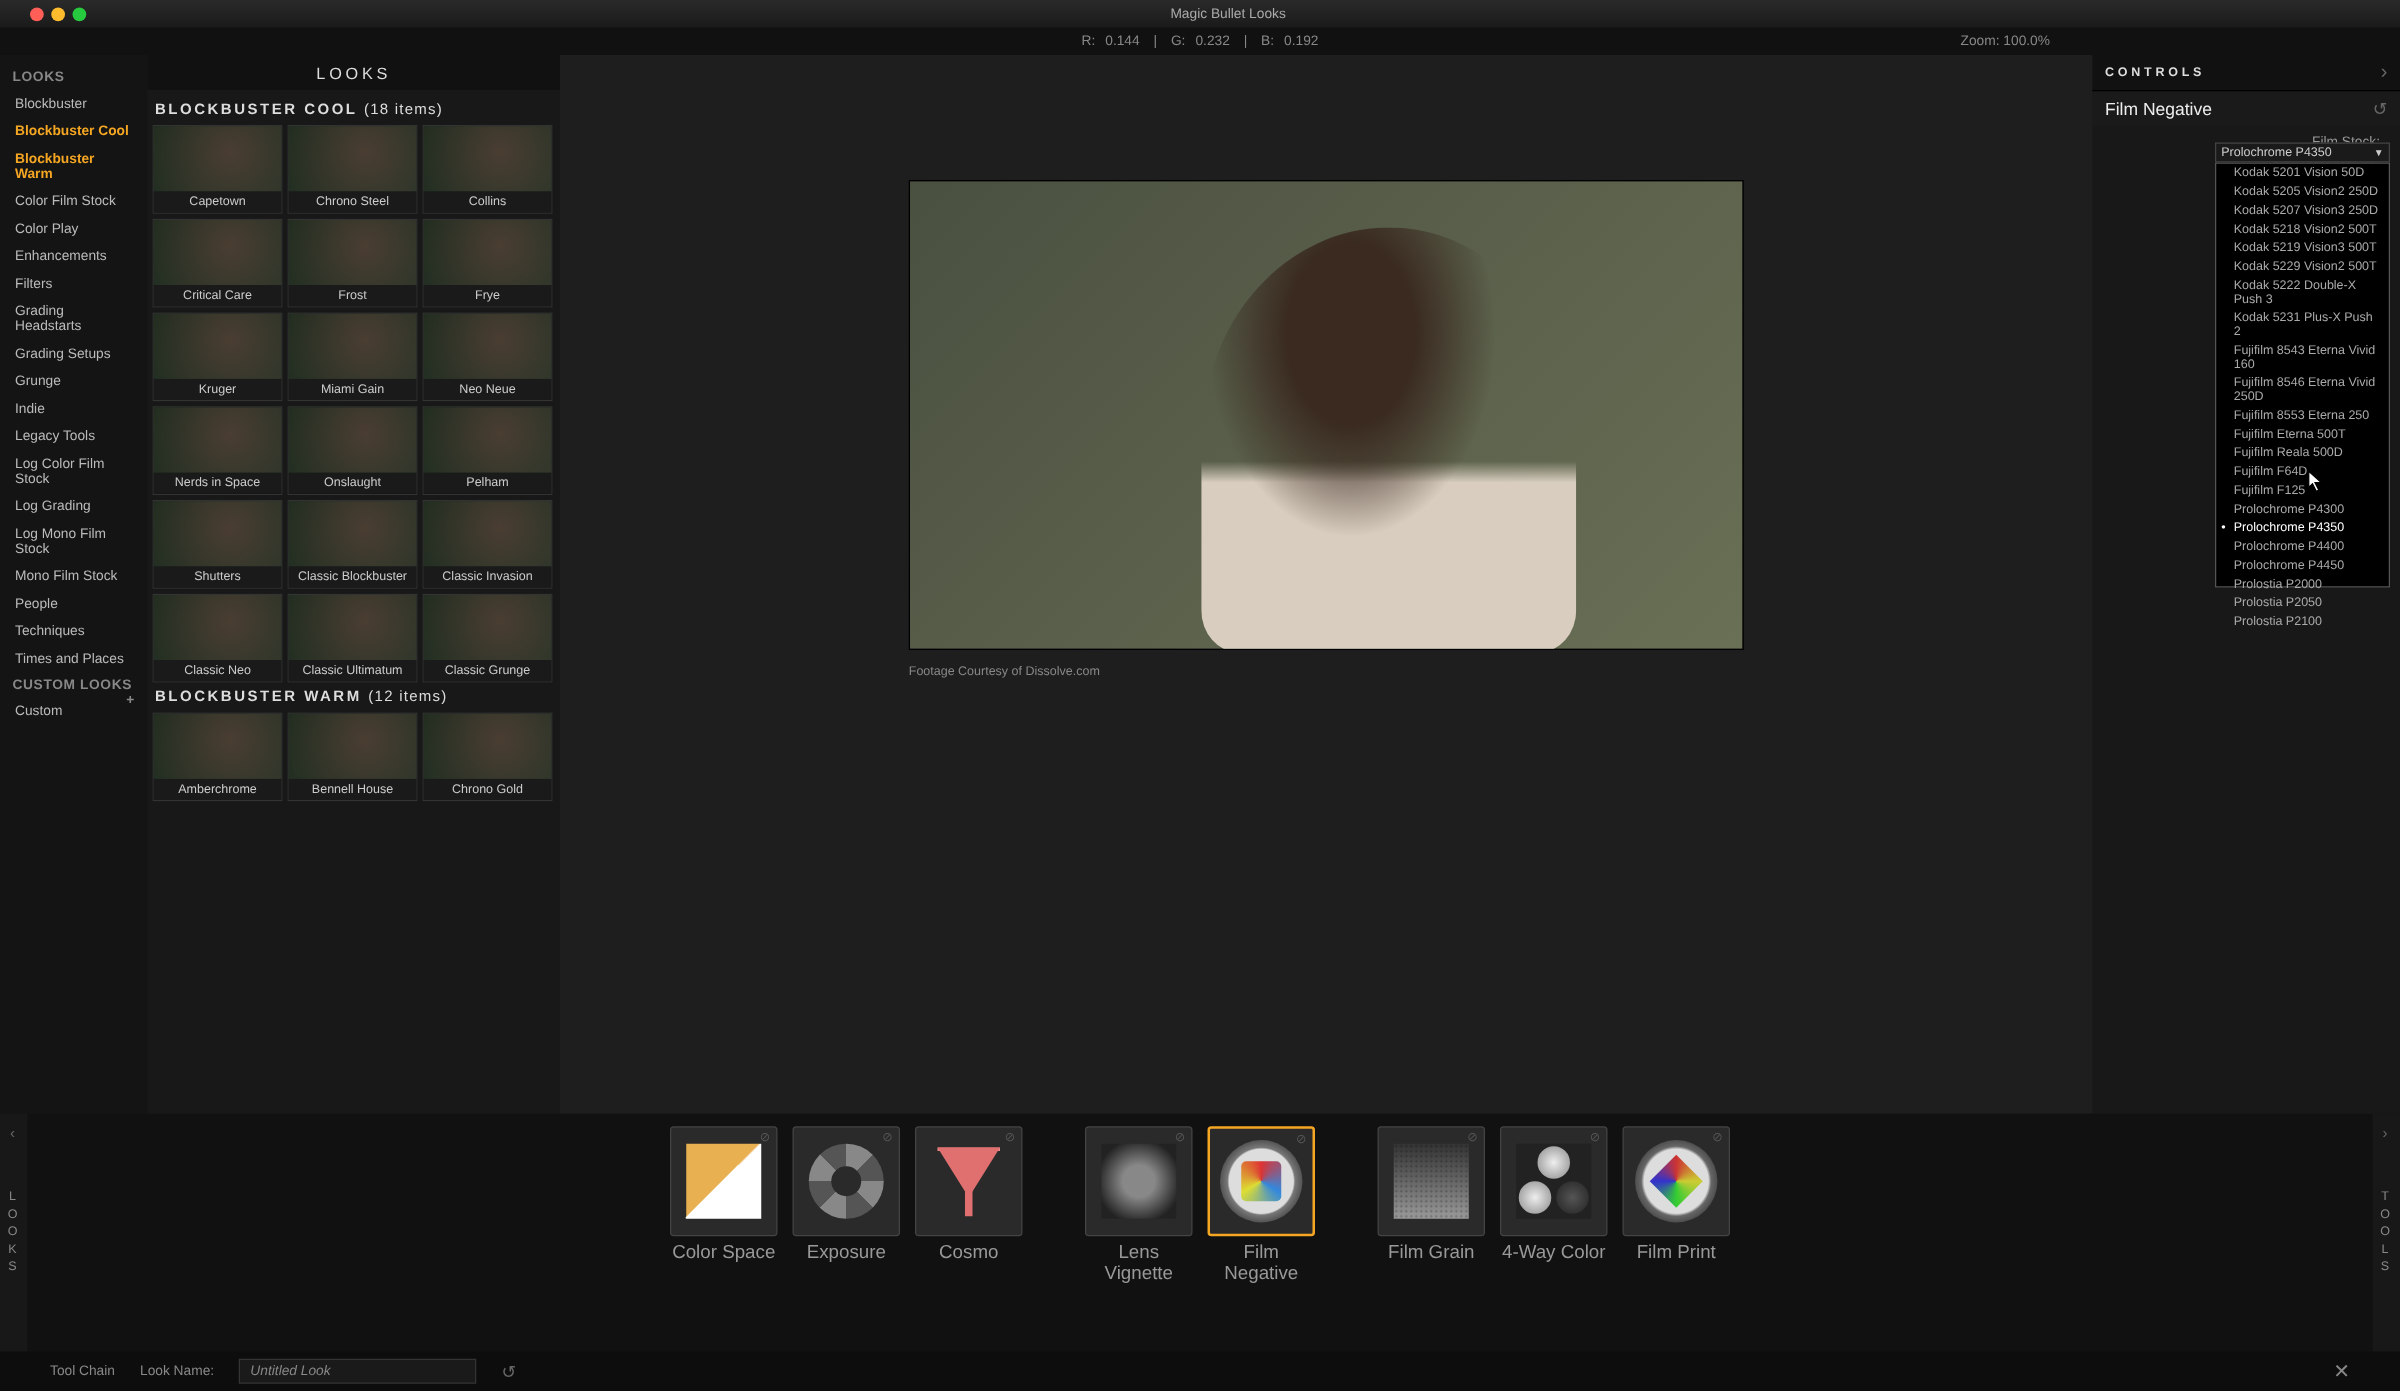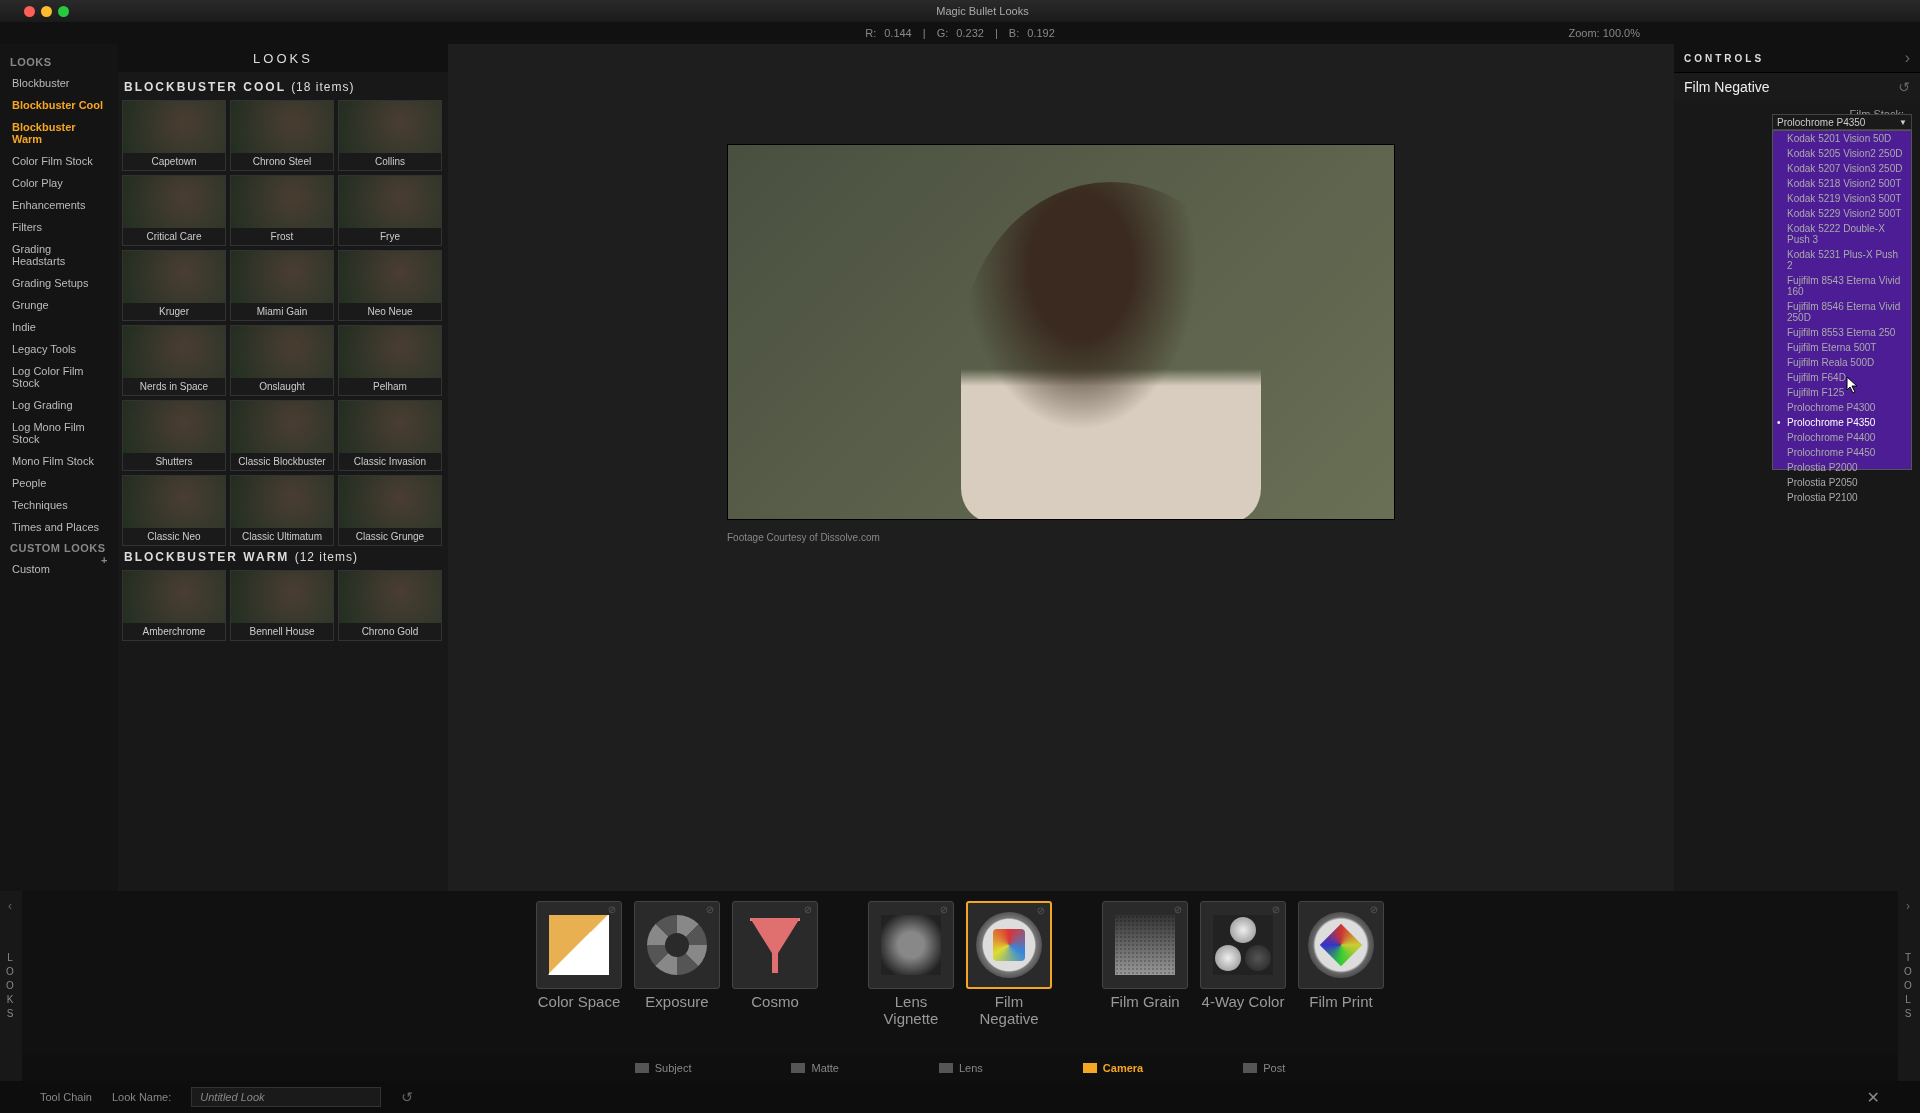--- a/index.html
+++ b/index.html
@@ -46,21 +46,21 @@
 .right-head { height:28px; display:flex; align-items:center; justify-content:flex-end; padding:0 10px; background:#111; }
 .right-head h3 { font-size:10px; letter-spacing:3px; color:#ddd; flex:1; }
 .right-head .exp { margin-left:8px; color:#666; cursor:pointer; }
 .right-sub { font-size:14px; color:#eee; padding:6px 10px; background:#1a1a1a; border-top:1px solid #000; display:flex; align-items:center; }
 .right-sub .undo { margin-left:auto; color:#666; cursor:pointer; }
 .params { padding:4px 10px; font-size:11px; color:#999; }
 .params .row { display:flex; padding:3px 0; }
 .params .row .k { flex:1; text-align:right; padding-right:6px; }
 .dropdown-sel { position:absolute; top:70px; right:8px; width:140px; height:16px; background:#1a1a1a; border:1px solid #444; font-size:10px; color:#ccc; padding:1px 4px; display:flex; align-items:center; }
 .dropdown-sel .arr { margin-left:auto; font-size:8px; }
-.dropdown-list { position:absolute; top:86px; right:8px; width:140px; background:#4c1d95; border:1px solid #555; font-size:10px; max-height:340px; overflow:visible; z-index:10; }
+.dropdown-list { position:absolute; top:86px; right:8px; width:140px; background:#000000; border:1px solid #555; font-size:10px; max-height:340px; overflow:visible; z-index:10; }
 .dropdown-list .opt { padding:2px 8px 2px 14px; color:#aaa; cursor:pointer; position:relative; }
 .dropdown-list .opt.sel { color:#fff; }
 .dropdown-list .opt.sel::before { content:"•"; position:absolute; left:4px; }
 .cursor { position:absolute; top: 332px; right: 60px; width:14px; height:18px; z-index:20; }
 
 .bottom { height:190px; background:#111; position:relative; display:flex; flex-direction:column; }
 .side-tab { width:22px; position:absolute; top:0; bottom:0; background:#181818; display:flex; flex-direction:column; align-items:center; justify-content:center; font-size:10px; letter-spacing:2px; color:#888; cursor:pointer; }
 .side-tab.left-t { left:0; } .side-tab.right-t { right:0; }
 .side-tab .chev { position:absolute; top:8px; font-size:12px; color:#666; }
 .side-tab .vtxt span { display:block; text-align:center; line-height:1.4; }
@@ -425,42 +425,20 @@
           <div class="box">
             <span class="close">⊘</span>
             <div class="icon-filmprint">
               <div class="inner"></div>
             </div>
           </div>
           <div class="lbl">Film Print</div>
         </div>
       </div>
     </div>
-  <div class="stages" id="stages">
-      <div class="stage">
-        <span class="ic"></span>
-        <span>Subject</span>
-      </div>
-      <div class="stage">
-        <span class="ic"></span>
-        <span>Matte</span>
-      </div>
-      <div class="stage">
-        <span class="ic"></span>
-        <span>Lens</span>
-      </div>
-      <div class="stage active">
-        <span class="ic"></span>
-        <span>Camera</span>
-      </div>
-      <div class="stage">
-        <span class="ic"></span>
-        <span>Post</span>
-      </div>
-    </div>
 </div>
 
 <div class="footer">
   <span>Tool Chain</span>
   <span>Look Name:</span>
   <input type="text" value="Untitled Look" style="">
   <span class="reset">↺</span>
   <span class="spacer"></span>
   <span class="closex">✕</span>
 </div>

